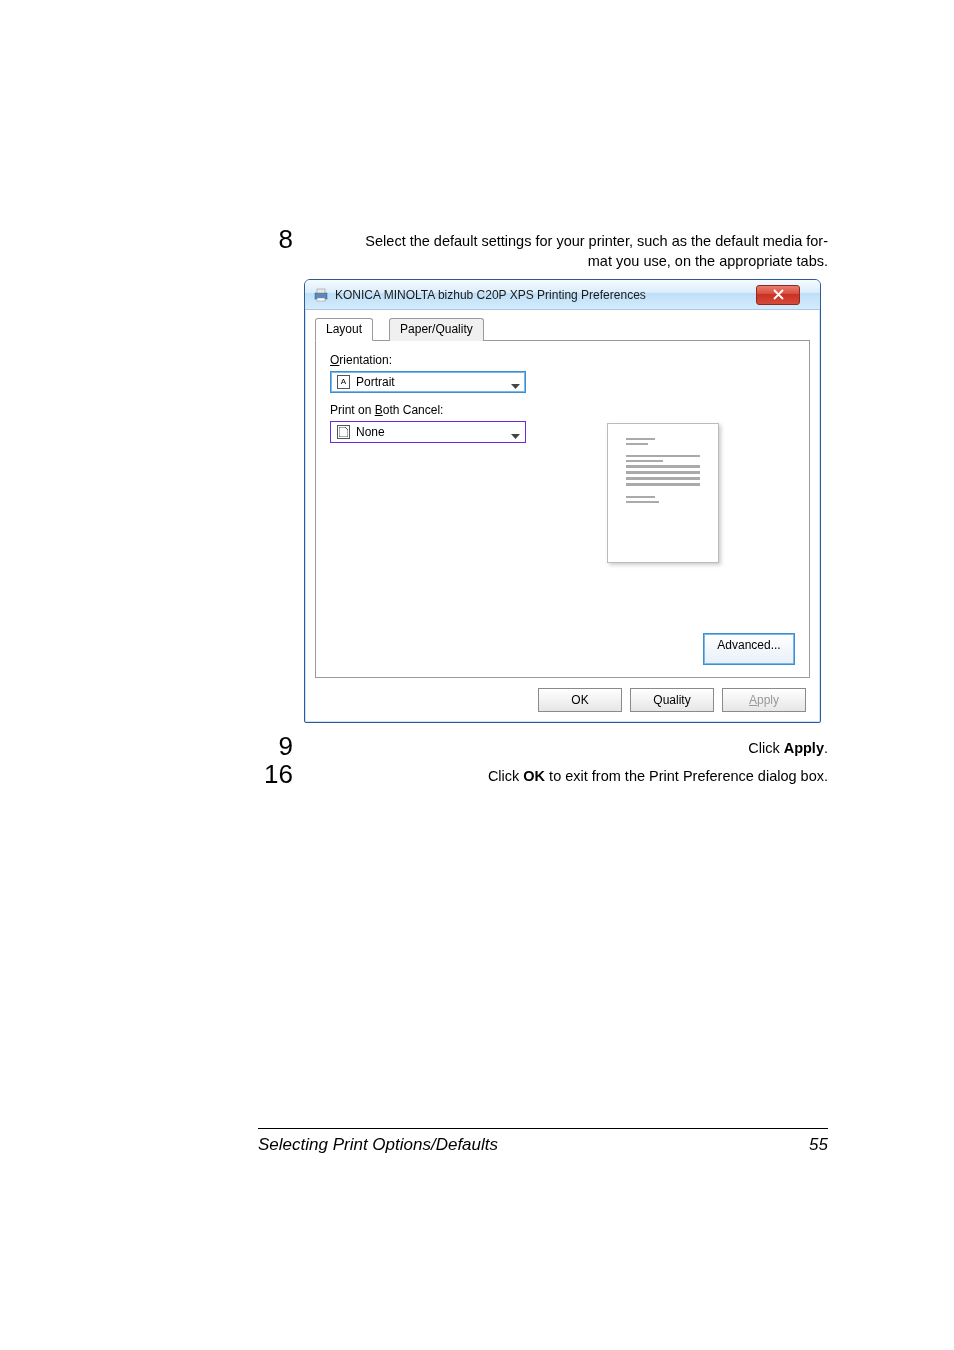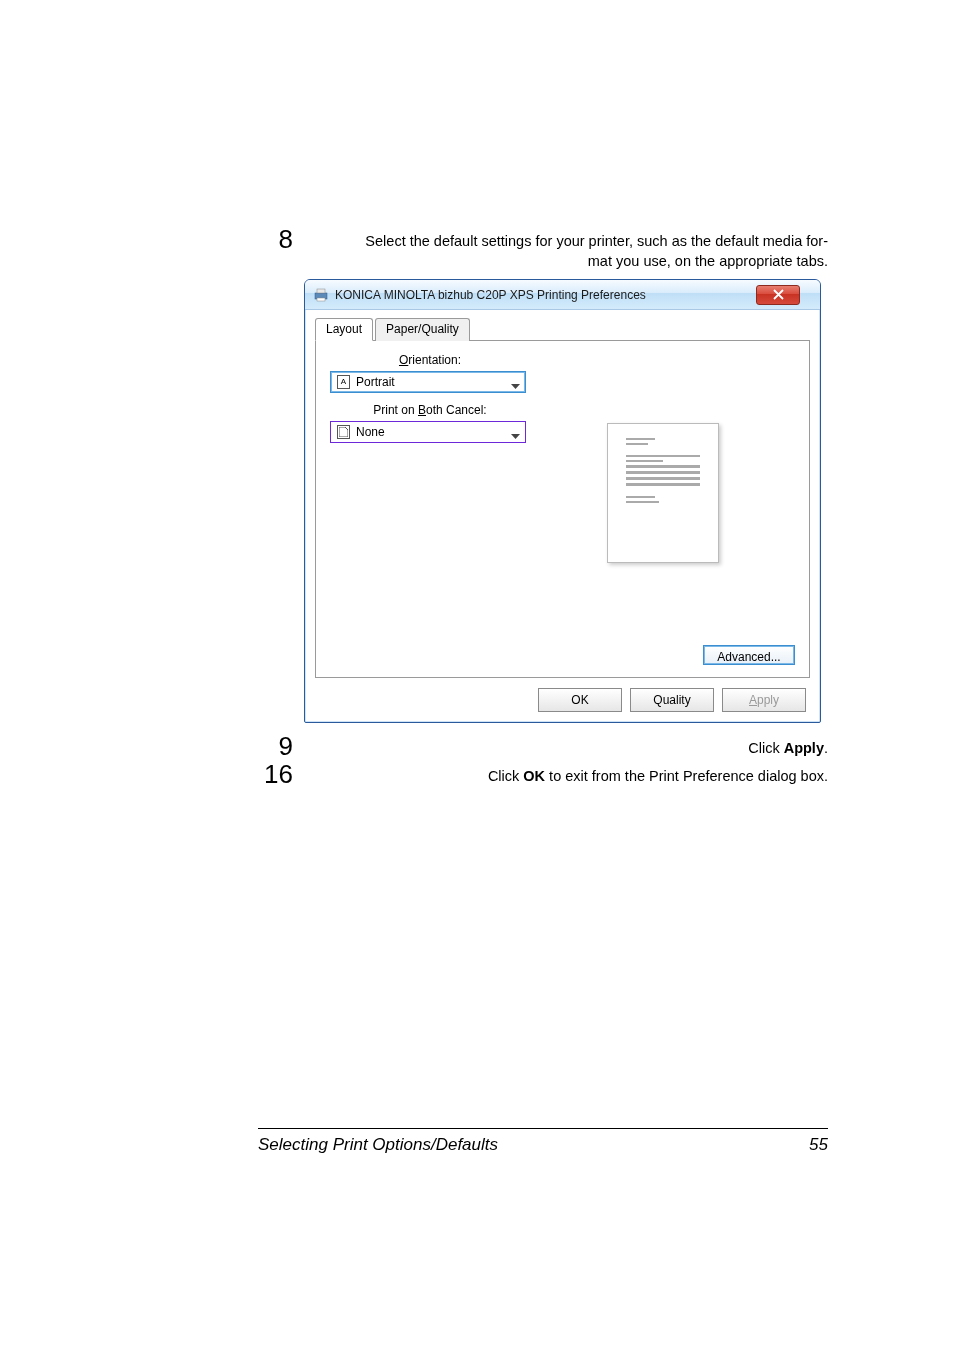--- a/index.html
+++ b/index.html
@@ -100,38 +100,37 @@
       position: relative;
       z-index: 2;
     }
     .tab {
       border: 1px solid #9a9a9a;
       border-bottom: none;
       border-radius: 3px 3px 0 0;
       background: #f0f0f0;
       font-size: 12px;
       padding: 3px 10px 0 10px;
-      margin-right: 2px;
+      margin-right: 16px;
       cursor: pointer;
     }
     .tab.active {
       background: #fff;
       border-bottom: 1px solid #fff;
     }
     .tab-panel {
       border: 1px solid #9a9a9a;
       flex: 1;
       background: #fff;
       padding: 12px 14px;
       display: flex;
       position: relative;
     }
     .left-col {
       width: 200px;
-      text-align: center;
     }
     .field-label {
       font-size: 12px;
       margin-bottom: 4px;
     }
     .field-label .u {
       text-decoration: underline;
     }
     .combo {
       width: 196px;
@@ -185,21 +184,21 @@
     }
     .preview-line.short { width: 40%; }
     .preview-line.med { width: 70%; }
     .preview-line.full { width: 100%; }
     .preview-line.gap { margin-bottom: 10px; }
     .advanced-btn {
       position: absolute;
       right: 14px;
       bottom: 12px;
       width: 92px;
-      height: 20px;
+      height: 32px;
       border: 1px solid #3b8fd1;
       background: linear-gradient(#fff, #e8f0f8);
       box-shadow: 0 0 0 1px #7bb8e8 inset;
       font-size: 12px;
       text-align: center;
       line-height: 22px;
       margin-top: 20px;
     }
     .dialog-footer {
       display: flex;

